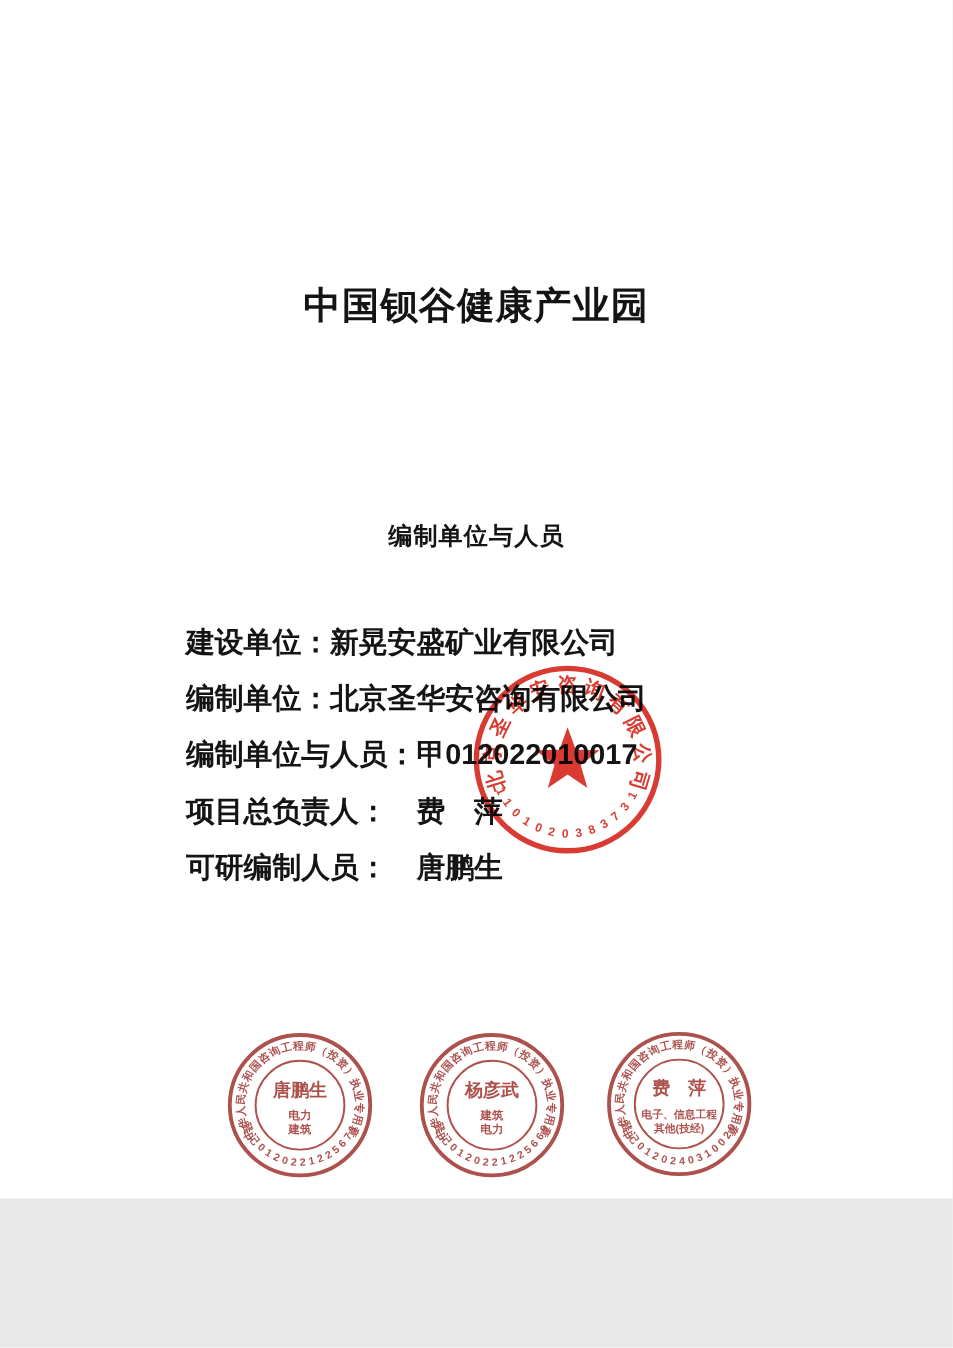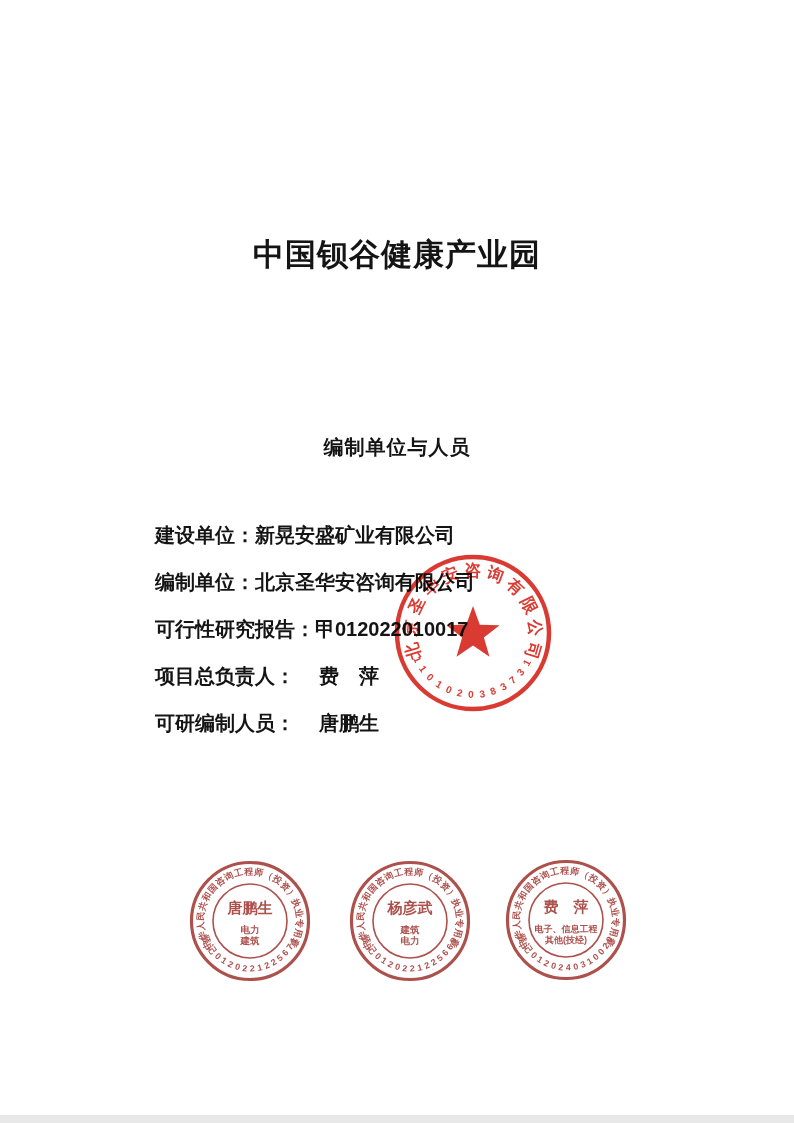--- a/index.html
+++ b/index.html
@@ -8,21 +8,21 @@
     --ink:#141414;
   }
   html,body{margin:0;padding:0;}
   body{
     background:#e8e8e8;
     font-family:"Liberation Sans", sans-serif;
   }
   .page{
     position:relative;
     width:794px;
-    height:1115px;
+    height:999px;
     margin:0 auto;
     background:#ffffff;
     overflow:hidden;
   }
   .title-block{
     position:absolute;
     top:228px; left:0; width:794px;
     text-align:center;
     font-family:"Liberation Serif", serif;
     font-weight:700;
@@ -37,21 +37,21 @@
     text-align:center;
     font-weight:700;
     font-size:20px;
     line-height:34px;
     color:var(--ink);
     letter-spacing:1px;
   }
   .info-block{
     position:absolute;
     top:512px; left:155px;
-    font-size:20px;
+    font-size:24px;
     color:var(--ink);
   }
   .info-line{
     line-height:47px;
     white-space:nowrap;
   }
   .info-label{font-weight:700;}
   .info-value{font-weight:700;}
   .info-line.spaced .info-value{margin-left:24px;}
   .company-seal{
@@ -99,21 +99,21 @@
   <div class="section-heading">编制单位与人员</div>
 
   <div class="info-block">
     <div class="info-line">
       <span class="info-label">建设单位：</span><span class="info-value">新晃安盛矿业有限公司</span>
     </div>
     <div class="info-line">
       <span class="info-label">编制单位：</span><span class="info-value">北京圣华安咨询有限公司</span>
     </div>
     <div class="info-line">
-      <span class="info-label">可行性研究报告：</span><span class="info-value">甲012022010017</span>
+      <span class="info-label">编制单位与人员：</span><span class="info-value">甲012022010017</span>
     </div>
     <div class="info-line spaced">
       <span class="info-label">项目总负责人：</span><span class="info-value">费　萍</span>
     </div>
     <div class="info-line spaced">
       <span class="info-label">可研编制人员：</span><span class="info-value">唐鹏生</span>
     </div>
   </div>
 
   <svg class="company-seal" viewBox="0 0 170 170">

